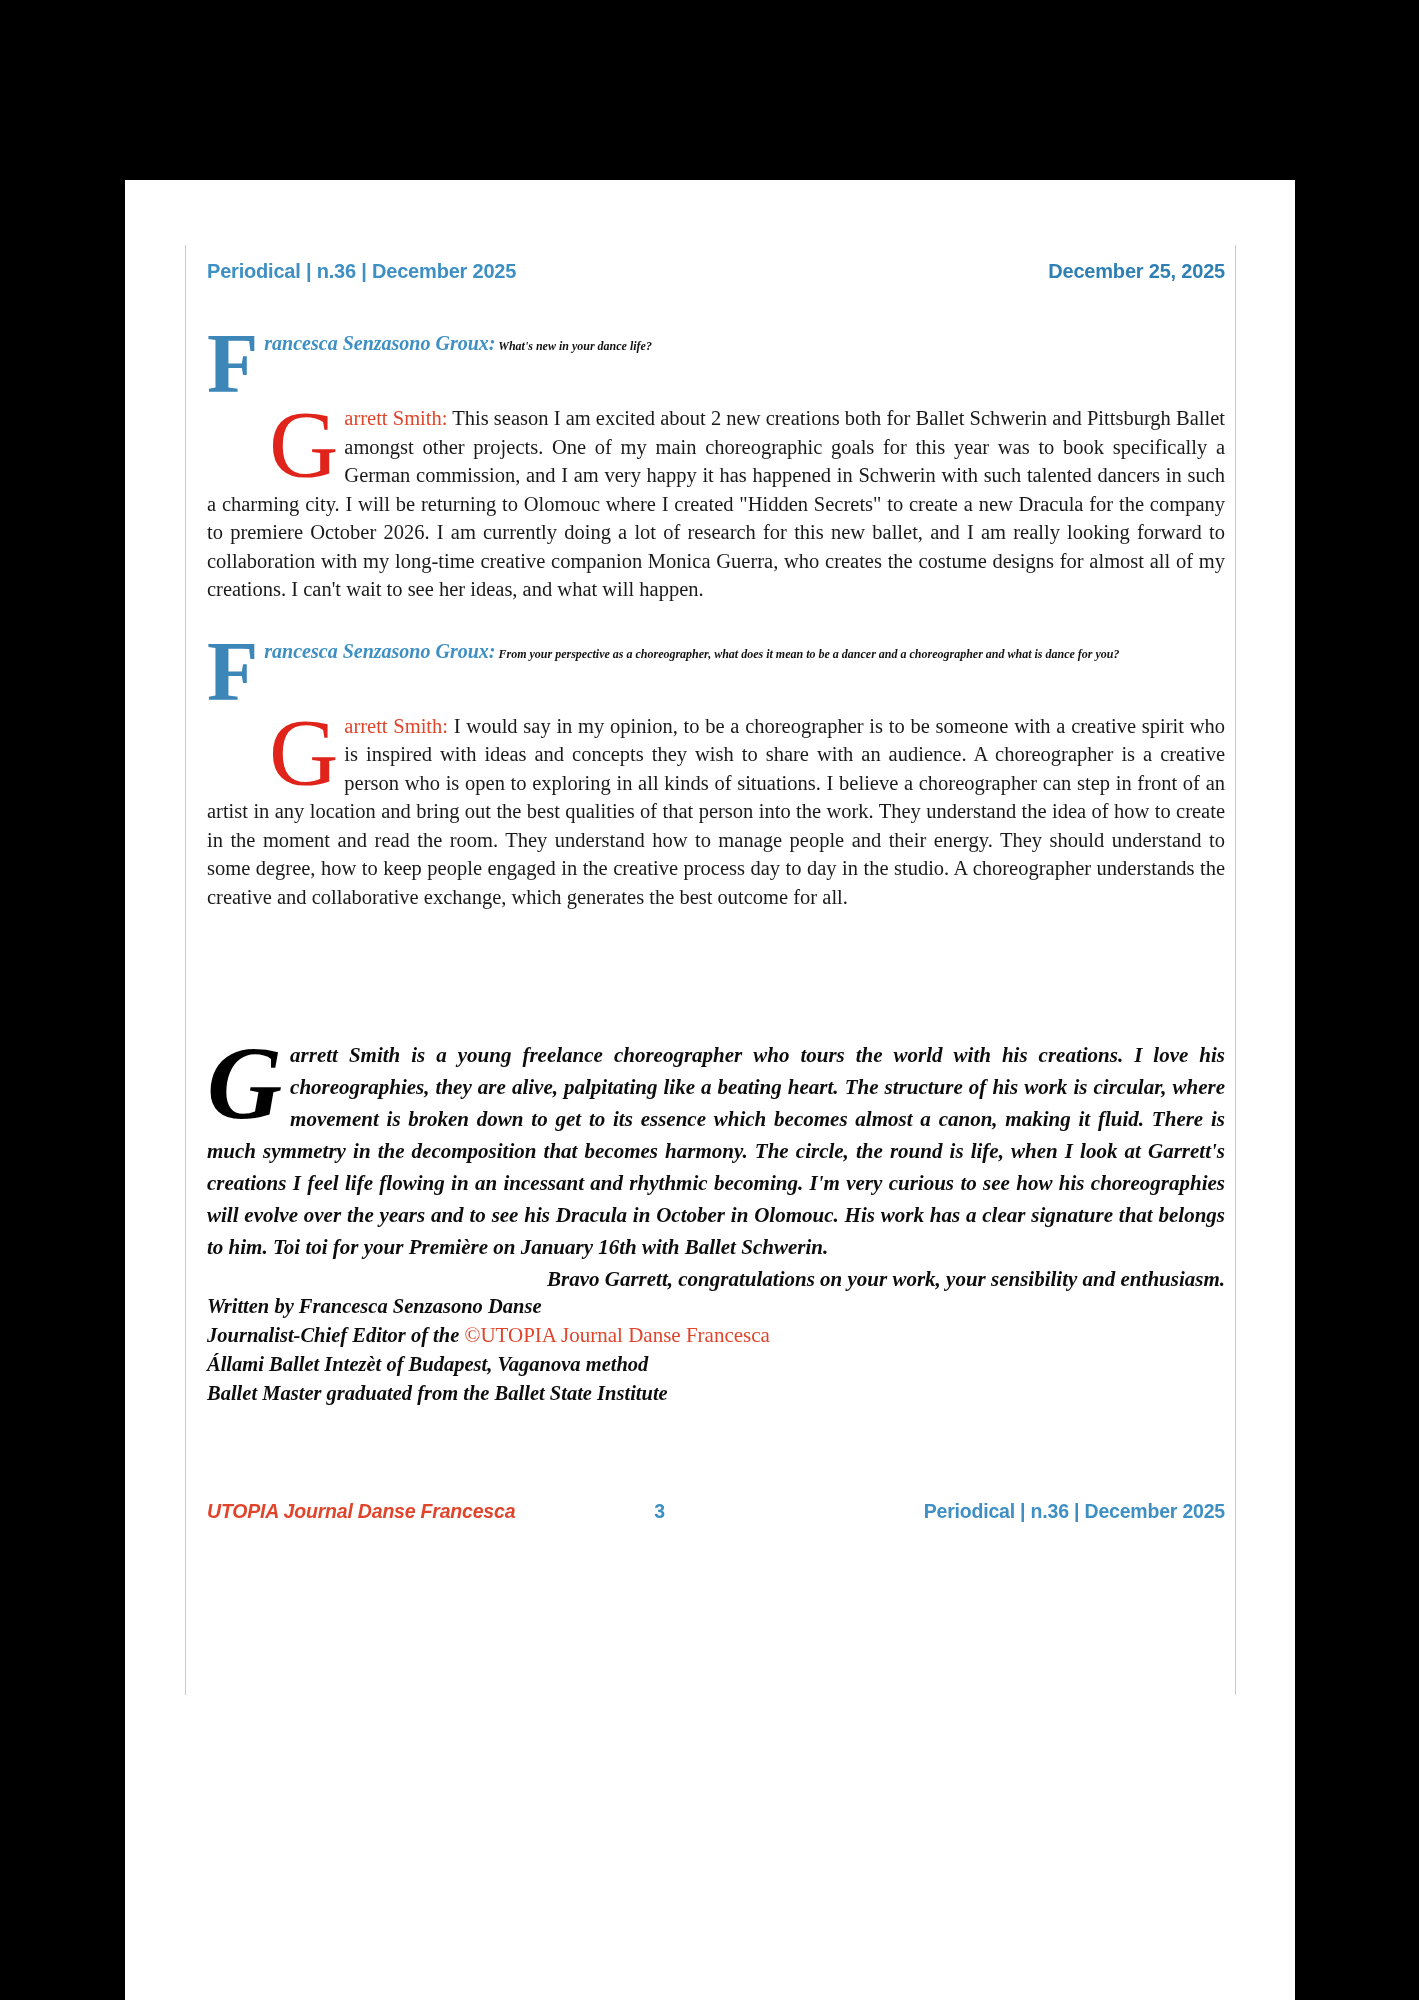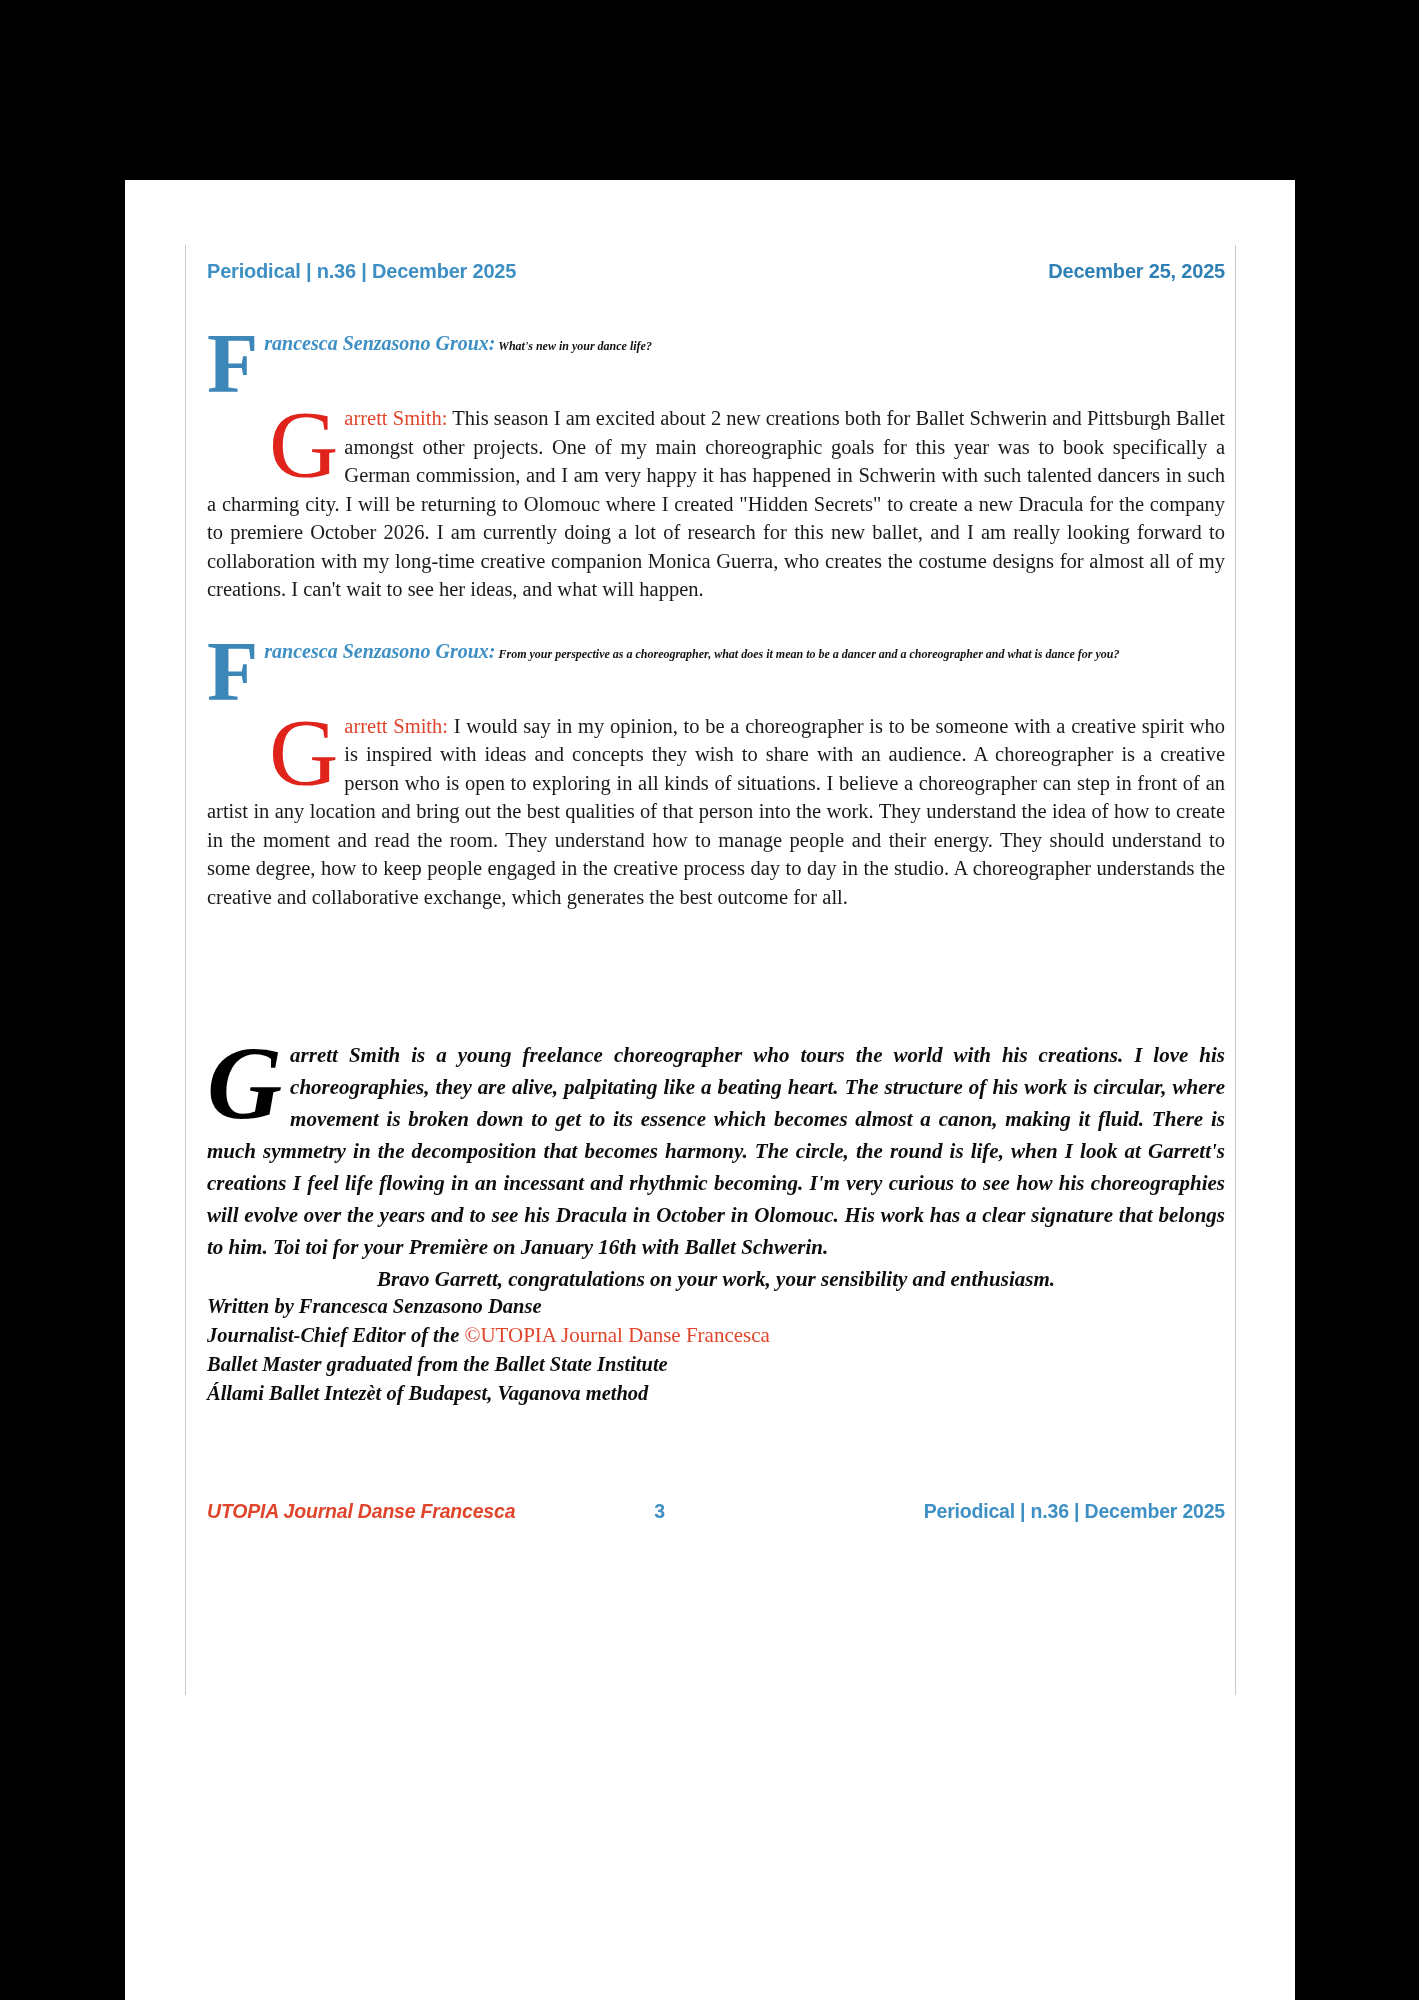--- a/index.html
+++ b/index.html
@@ -137,21 +137,21 @@
     float: left;
     font-family: "Liberation Serif", serif;
     font-size: 104px;
     line-height: 80px;
     font-style: italic;
     font-weight: 700;
     color: #000000;
     margin: 4px 8px 0 0;
   }
   .commentary .tail {
-    text-align: center;
+    text-align: right;
     margin-top: 0;
   }
 
   
   .signature {
     position: absolute;
     left: 82px;
     top: 1112px;
     width: 900px;
     font-size: 20.5px;
@@ -221,22 +221,22 @@
       <div class="commentary">
         <span class="dropcap-gk">G</span><span>arrett Smith is a young freelance choreographer who tours the world with his creations. I love his choreographies, they are alive, palpitating like a beating heart. The structure of his work is circular, where movement is broken down to get to its essence which becomes almost a canon, making it fluid. There is much symmetry in the decomposition that becomes harmony. The circle, the round is life, when I look at Garrett's creations I feel life flowing in an incessant and rhythmic becoming. I'm very curious to see how his choreographies will evolve over the years and to see his Dracula in October in Olomouc. His work has a clear signature that belongs to him. Toi toi for your Première on January 16th with Ballet Schwerin.</span>
         <div class="tail">Bravo Garrett, congratulations on your work, your sensibility and enthusiasm.</div>
       </div>
 
     </div>
 
     <div class="signature">
       <div>Written by Francesca Senzasono Danse</div>
       <div><span>Journalist-Chief Editor of the </span><span class="sig-red">©UTOPIA Journal Danse Francesca</span></div>
+      <div>Állami Ballet Intezèt of Budapest, Vaganova method</div>
       <div>Ballet Master graduated from the Ballet State Institute</div>
-      <div>Állami Ballet Intezèt of Budapest, Vaganova method</div>
     </div>
 
     <div class="footer">
       <span class="f-left">UTOPIA Journal Danse Francesca</span>
       <span class="f-page">3</span>
       <span class="f-right">Periodical | n.36 | December 2025</span>
     </div>
 
   </div>
 </div>

